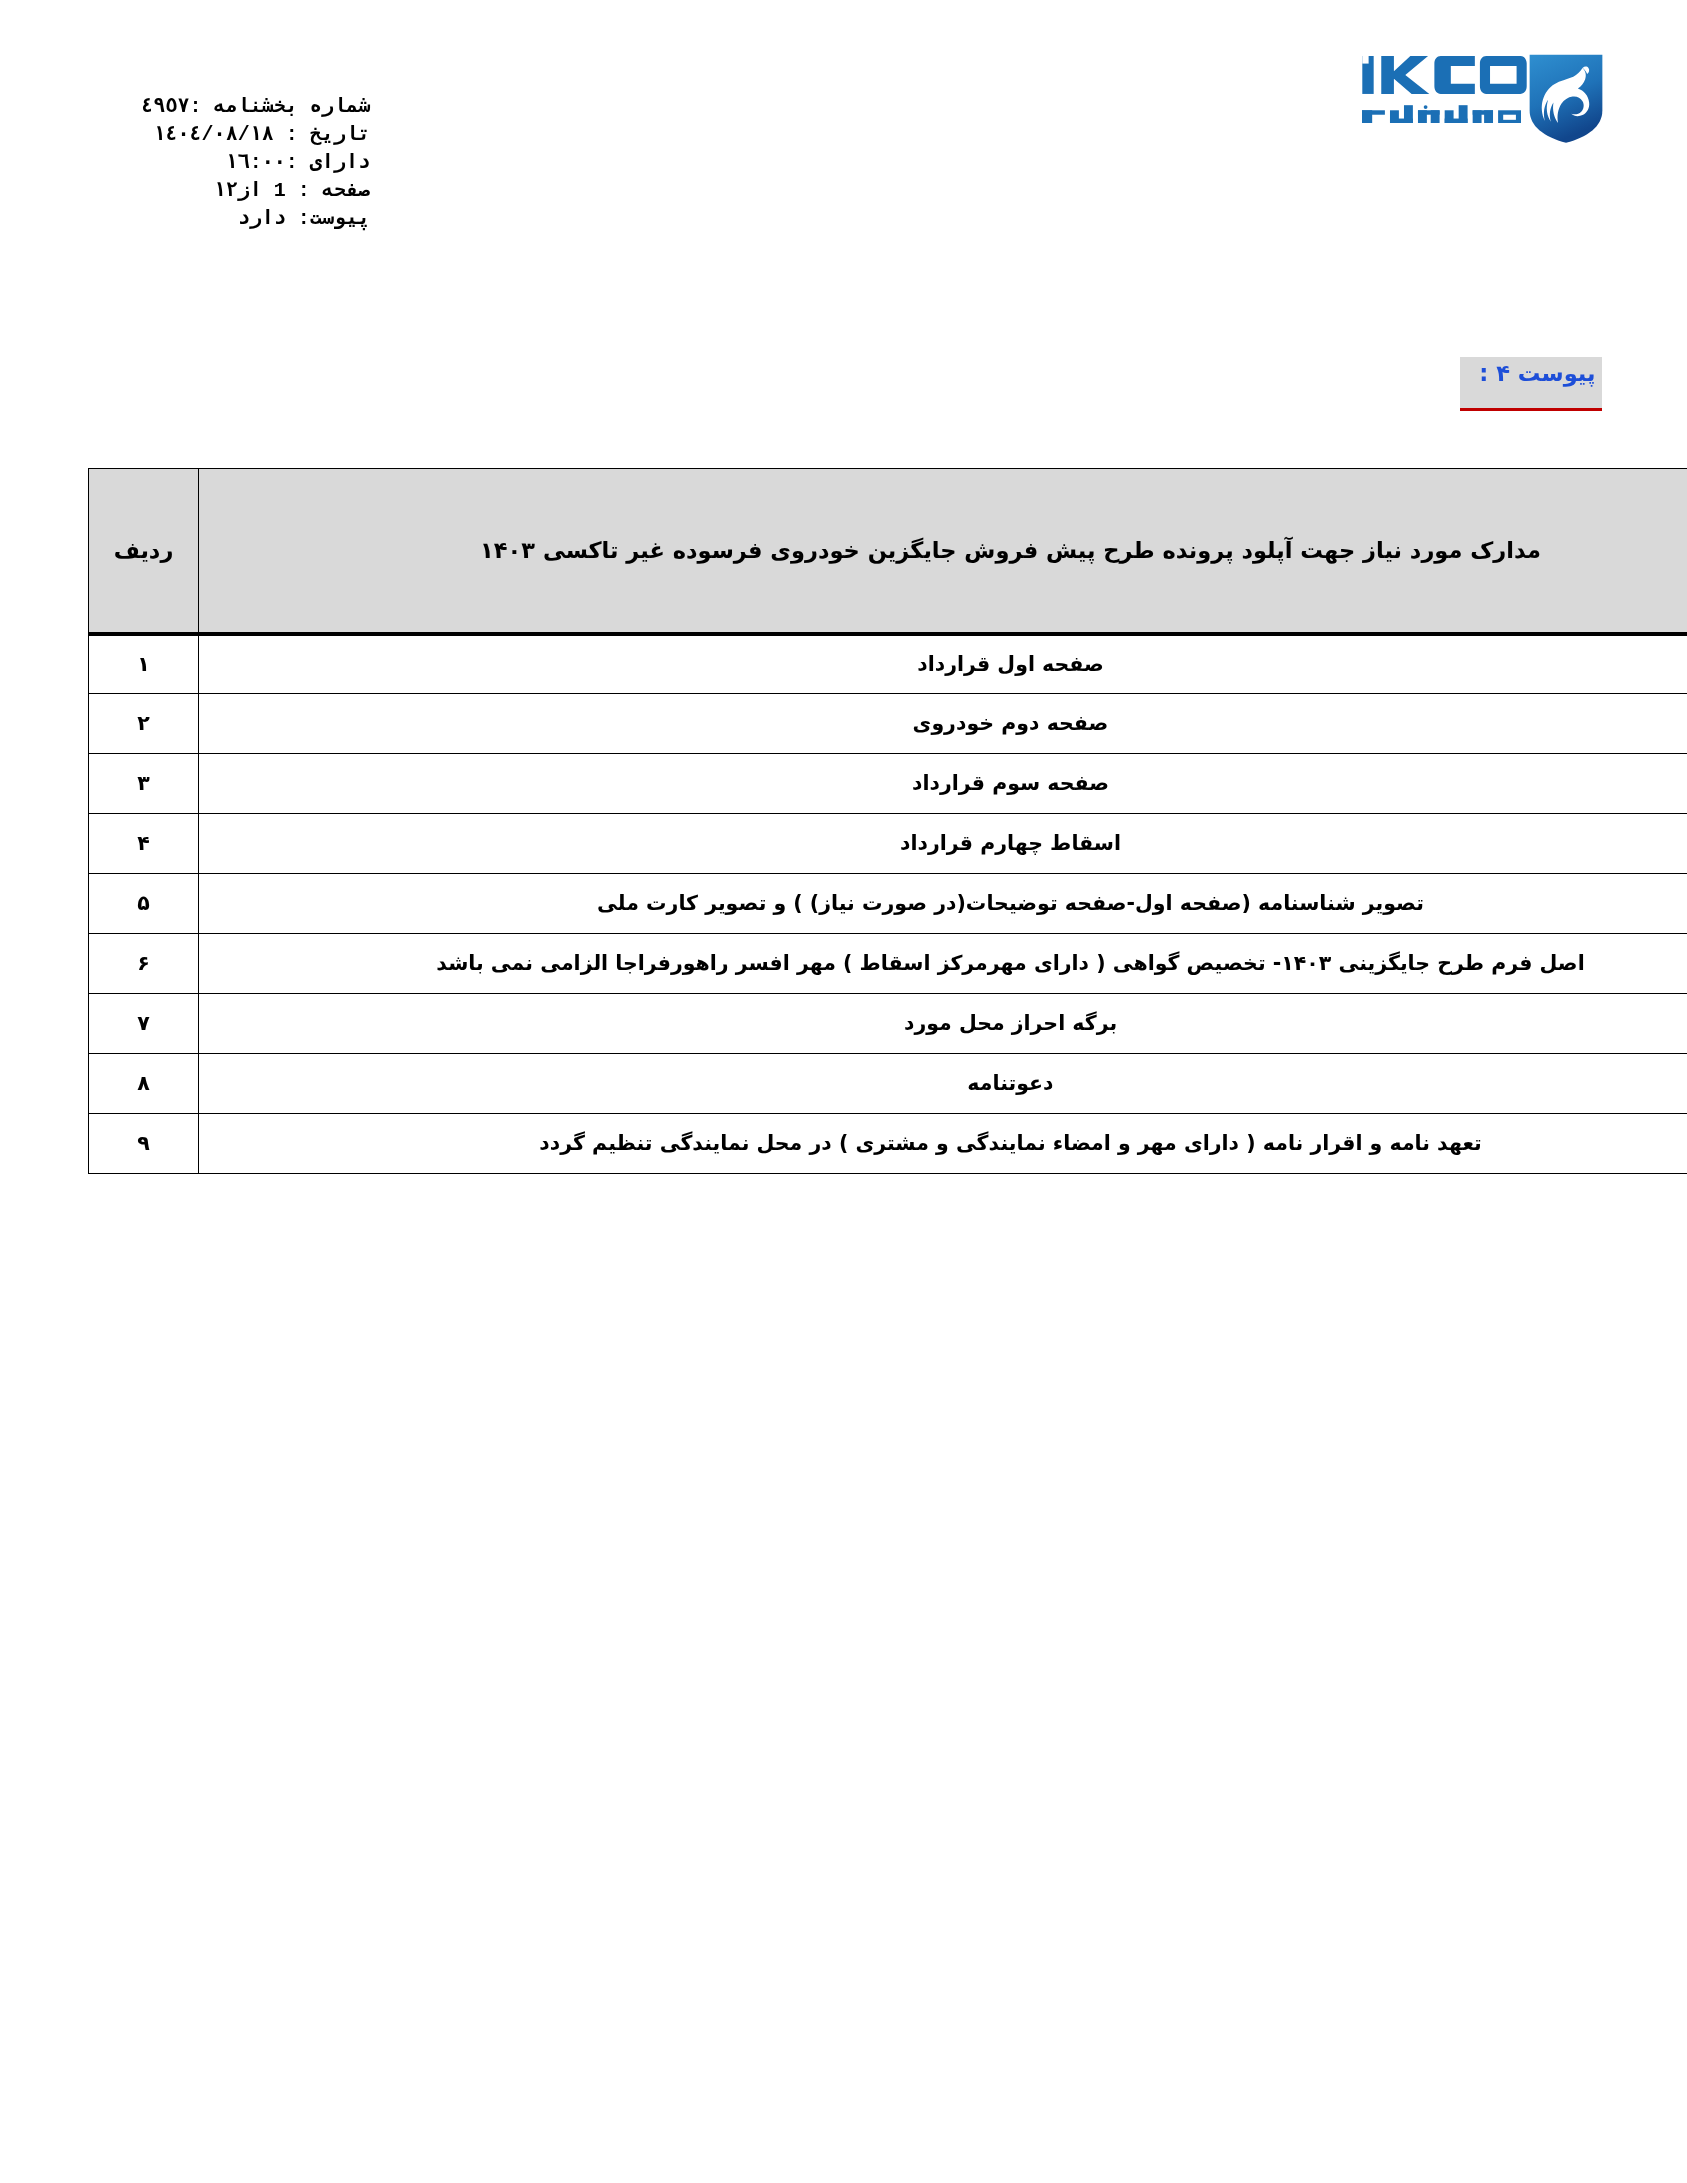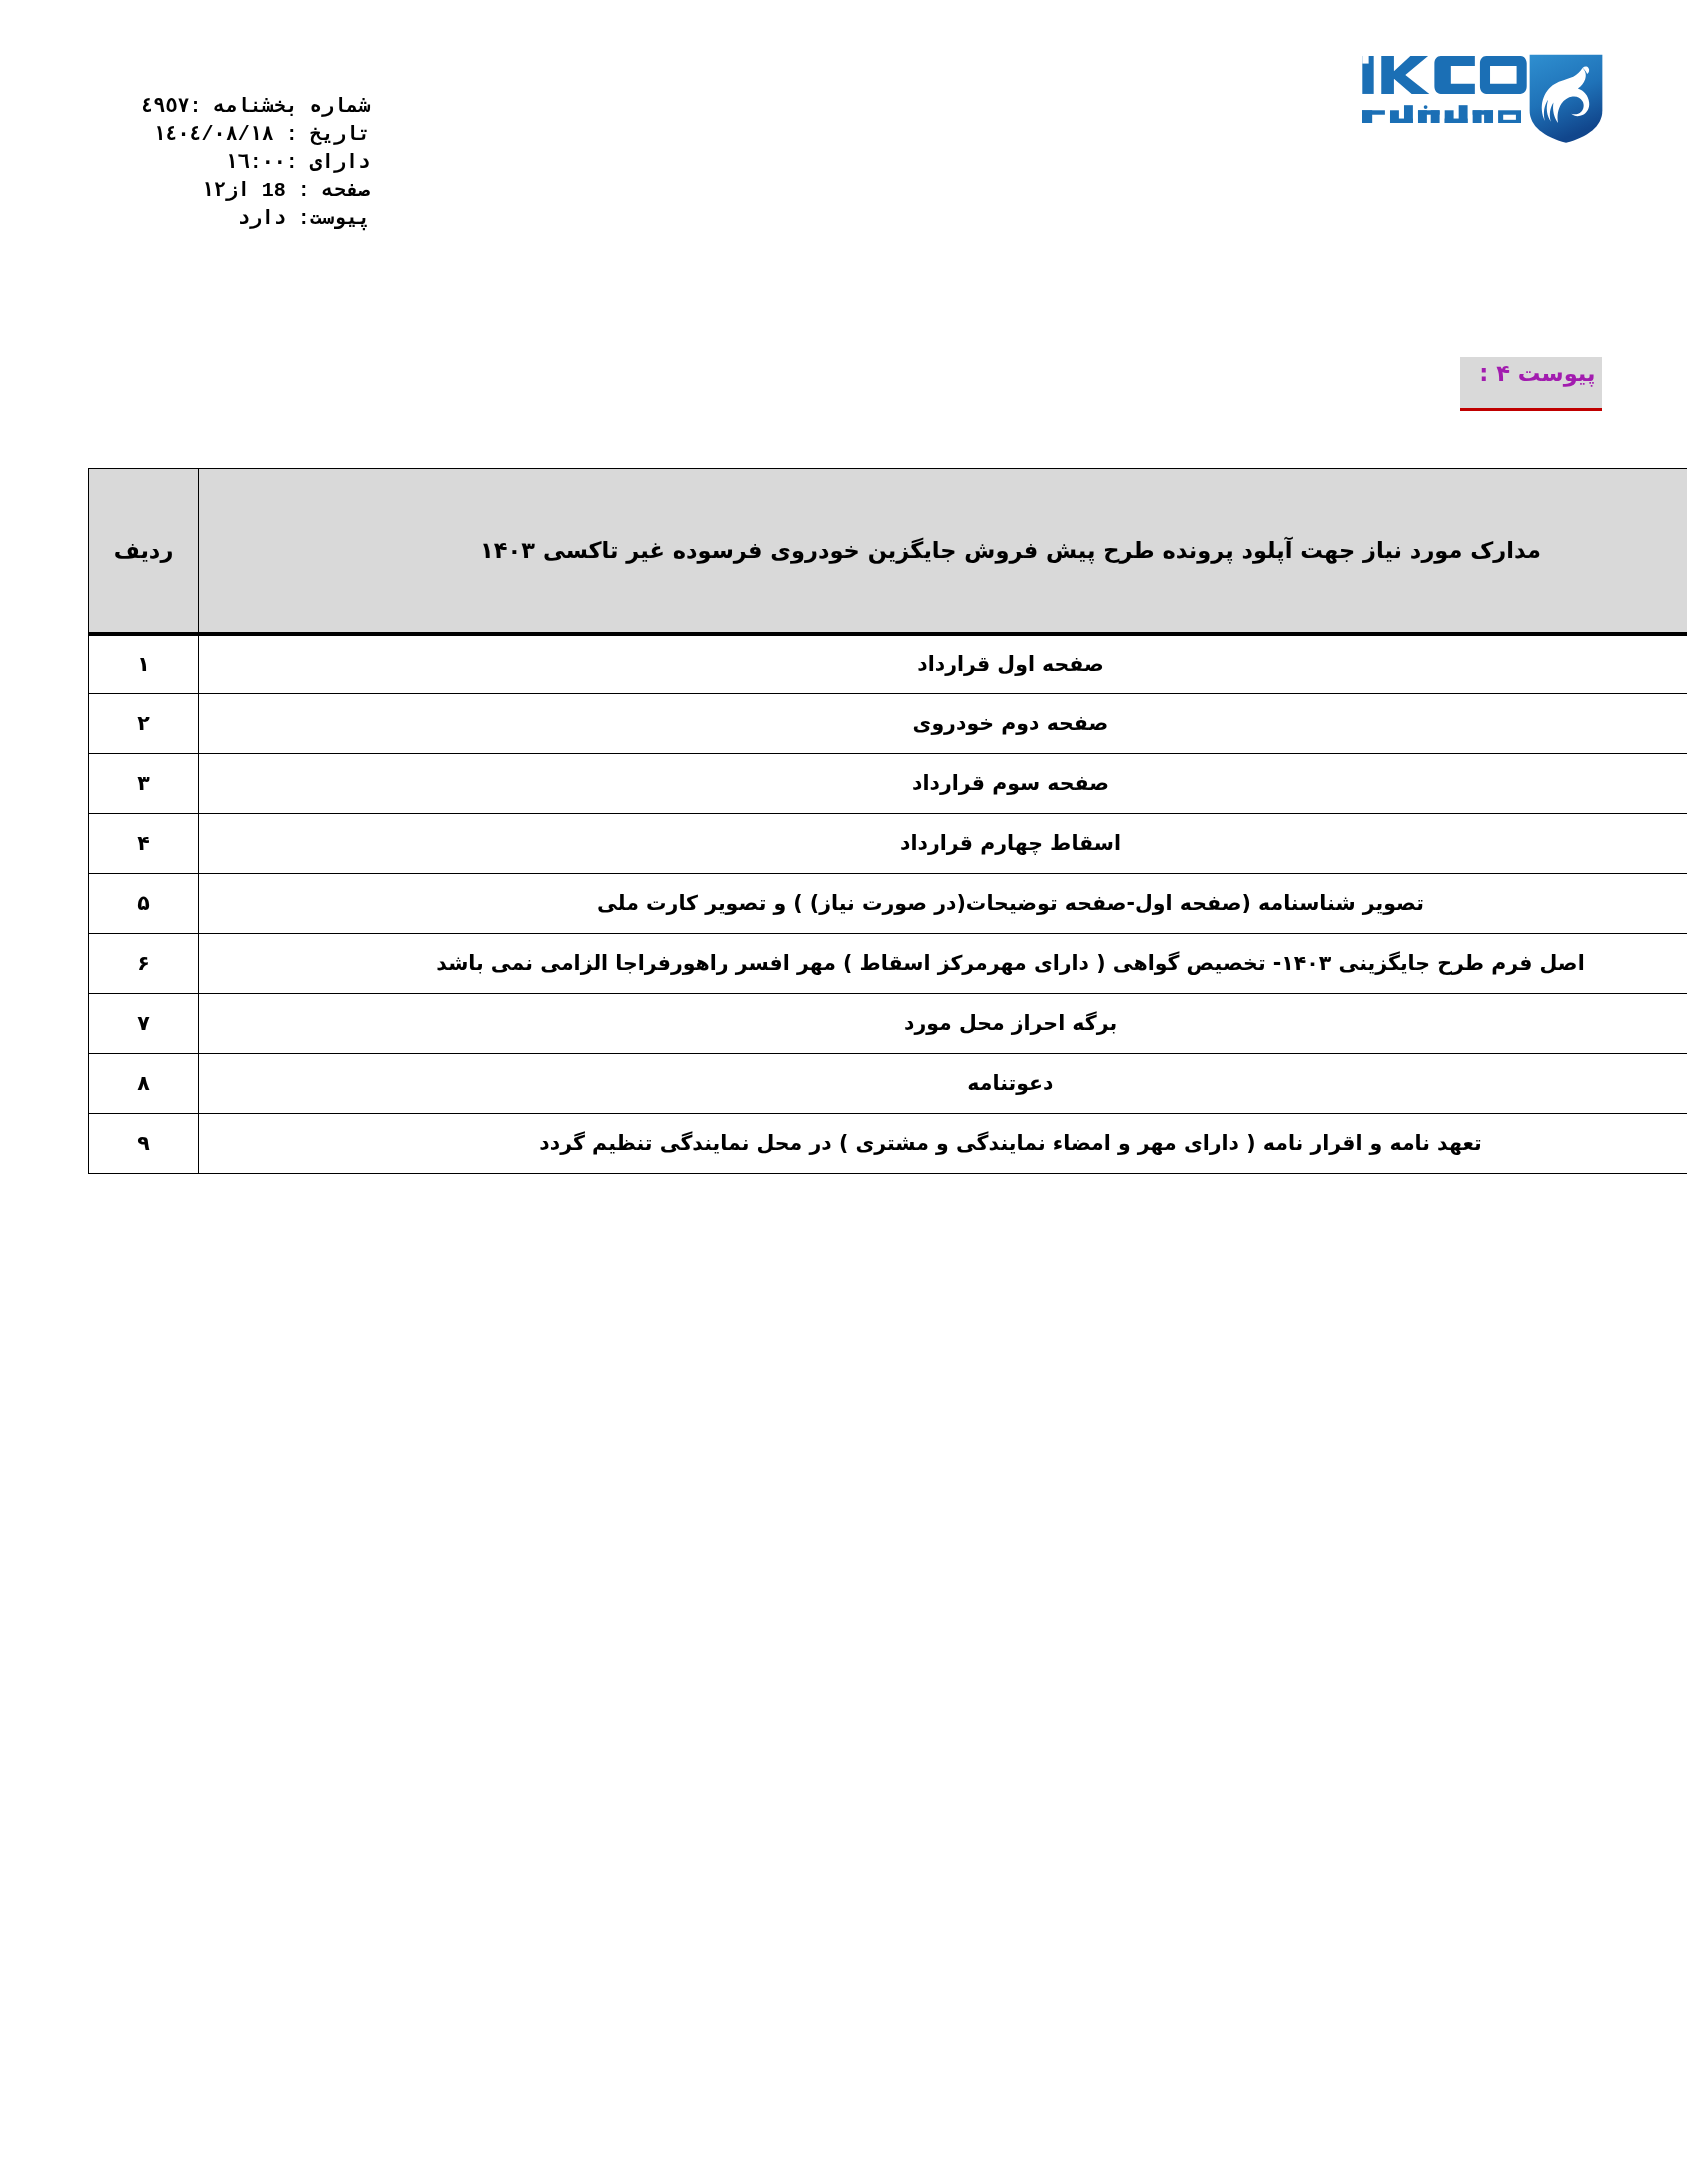--- a/index.html
+++ b/index.html
@@ -75,21 +75,21 @@
   .logo-sub { display:block; margin-top: 4px; }
 
   
   .attachment-label {
     position: absolute;
     top: 357px;
     left: 1460px;
     width: 142px;
     height: 54px;
     background: #d9d9d9;
-    color: #a21caf;
+    color: #1d4ed8;
     font-weight: bold;
     font-size: 22.5px;
     direction: rtl;
     text-align: right;
     padding: 5.3px 6.6px 0 6.6px;
     line-height: 1.0;
     border-bottom: 3.3px solid #c00000;
   }
 
   
@@ -134,21 +134,21 @@
 </style>
 </head>
 <body>
 
 <div class="doc-header">
 
   <div class="meta-block">
     <span class="meta-line">شماره بخشنامه :٤٩٥٧</span>
     <span class="meta-line">تاریخ : ١٤٠٤/٠٨/١٨</span>
     <span class="meta-line">دارای :١٦:٠٠</span>
-    <span class="meta-line">صفحه : 18 از١٢</span>
+    <span class="meta-line">صفحه : 1 از١٢</span>
     <span class="meta-line">پیوست: دارد</span>
   </div>
 
   <div class="logo-wrap">
     <span class="logo-shield">
       <svg viewBox="0 0 118 140" width="78" height="93" xmlns="http://www.w3.org/2000/svg">
         <defs>
           <linearGradient id="shieldGrad" x1="0" y1="0" x2="0.35" y2="1">
             <stop offset="0%" stop-color="#2f8fd0"></stop>
             <stop offset="55%" stop-color="#1f72b8"></stop>

